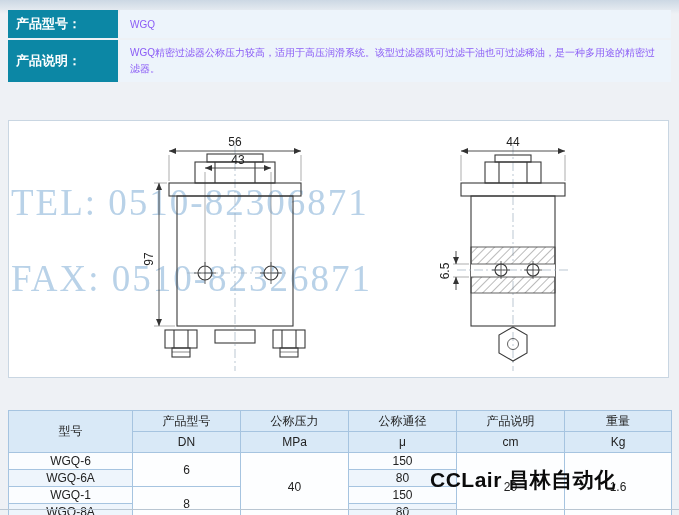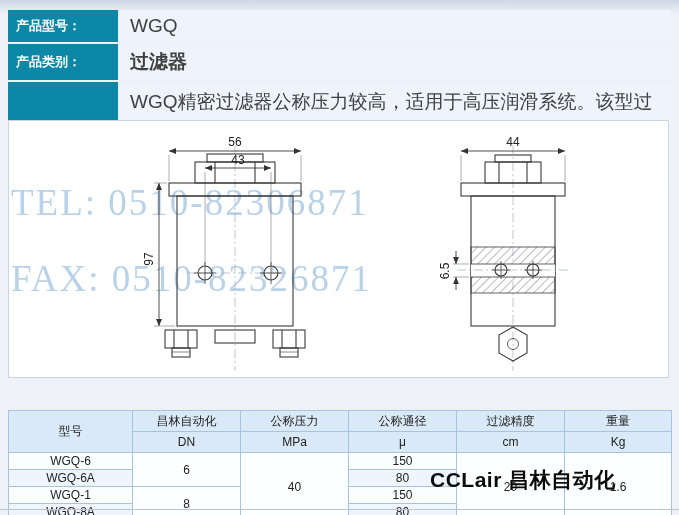--- a/index.html
+++ b/index.html
@@ -3,21 +3,21 @@
 <meta charset="utf-8">
 <style>
   html,body{margin:0;padding:0;}
   body{font-family:"Liberation Sans","DejaVu Sans",sans-serif;}
   .page{position:relative;width:679px;height:515px;background:linear-gradient(180deg,#ccd8e4 0,#eef1f5 14px,#eef1f5 100%);overflow:hidden;}
 
   
   .info{position:absolute;top:10px;left:8px;width:663px;}
   .info-row{display:flex;margin-bottom:2px;}
   .info-label{width:110px;min-width:110px;background:#0c87a5;color:#fff;font-weight:bold;font-size:13px;padding:5px 8px;box-sizing:border-box;display:flex;align-items:center;}
-  .info-value{flex:1;background:#edf4fb;font-size:19px;color:#404040;padding:5px 10px;margin-left:2px;display:flex;align-items:center;}
+  .info-value{flex:1;background:#edf4fb;font-size:10px;color:#8b5cf6;padding:5px 10px;margin-left:2px;display:flex;align-items:center;}
   .info-value.desc{line-height:1.6;display:block;}
   .bold{font-weight:bold;}
 
   
   .drawing{position:absolute;top:120px;left:8px;width:661px;height:258px;background:#ffffff;border:1px solid #c9d6e2;box-sizing:border-box;}
   .wm{position:absolute;left:2px;z-index:1;font-family:"Liberation Serif","DejaVu Serif",serif;font-size:37px;color:#b9d2e8;letter-spacing:2px;white-space:nowrap;}
   .wm-tel{top:60px;}
   .wm-fax{top:136px;}
   .drawing svg{position:absolute;left:0;top:0;z-index:2;}
   .drawing svg text{font-family:"Liberation Sans","DejaVu Sans",sans-serif;font-size:12px;fill:#222;}
@@ -37,24 +37,20 @@
 </style>
 </head>
 <body>
 
 <div class="page">
 
   <div class="info">
     <div class="info-row">
       <div class="info-label">产品型号：</div>
       <div class="info-value">WGQ</div>
-    </div>
-    <div class="info-row">
-      <div class="info-label">产品类别：</div>
-      <div class="info-value bold">过滤器</div>
     </div>
     <div class="info-row">
       <div class="info-label">产品说明：</div>
       <div class="info-value desc">WGQ精密过滤器公称压力较高，适用于高压润滑系统。该型过滤器既可过滤干油也可过滤稀油，是一种多用途的精密过滤器。</div>
     </div>
   </div>
 
   <div class="drawing">
     <div class="wm wm-tel">TEL: 0510-82306871</div>
     <div class="wm wm-fax">FAX: 0510-82326871</div>
@@ -169,24 +165,24 @@
       <col style="width:124px">
         <col style="width:108px">
         <col style="width:108px">
       <col style="width:108px">
         <col style="width:108px">
         <col style="width:107px">
     </colgroup>
     <thead>
       <tr>
         <th rowspan="2">型号</th>
-        <th>昌林自动化</th>
+        <th>产品型号</th>
         <th>公称压力</th>
         <th>公称通径</th>
-        <th>过滤精度</th>
+        <th>产品说明</th>
         <th>重量</th>
       </tr>
       <tr>
         <th>DN</th>
         <th>MPa</th>
         <th>μ</th>
         <th>cm</th>
         <th>Kg</th>
       </tr>
     </thead>

